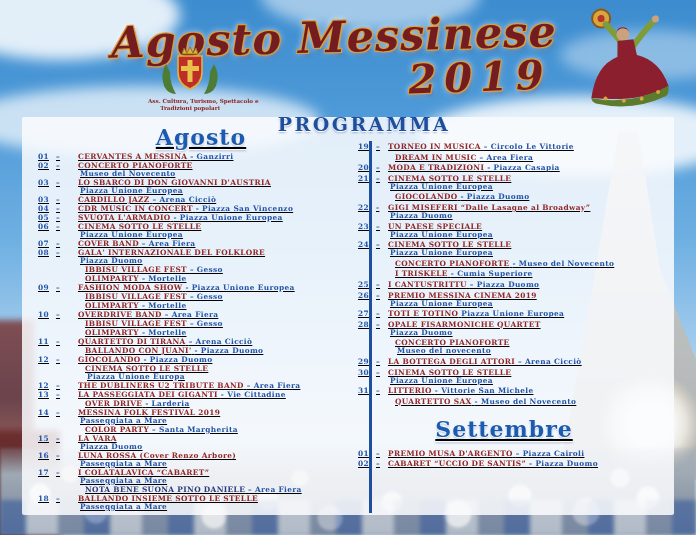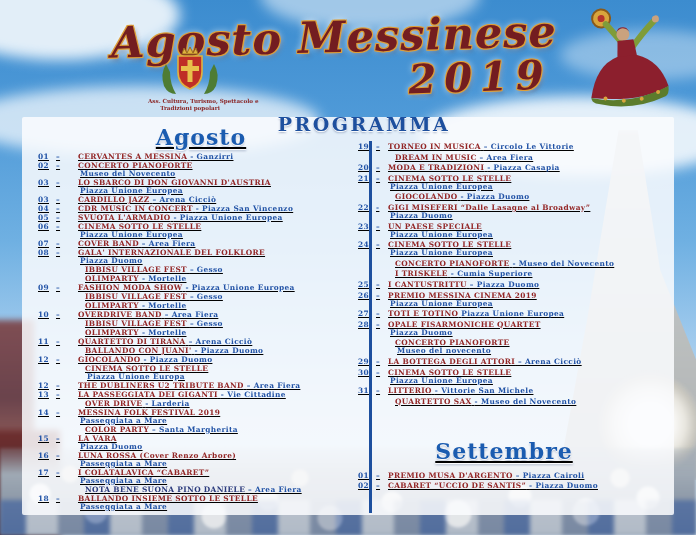--- a/index.html
+++ b/index.html
@@ -62,21 +62,21 @@
   .programma{position:absolute;left:0;right:0;top:-4px;text-align:center;transform:translateX(16px);
     font-family:"DejaVu Serif",serif;font-weight:bold;font-size:19px;color:#1d4f9e;letter-spacing:2.5px;
     text-shadow:0 1px 0 rgba(255,255,255,.9),0 2px 2px rgba(40,60,110,.35);}
   .divider{position:absolute;left:347px;top:24px;width:2.5px;bottom:2px;background:#1d4f9e;}
   .month{font-family:"DejaVu Serif",serif;font-weight:bold;font-size:22px;color:#1b5cb0;text-align:center;
     letter-spacing:1px;text-shadow:0 1px 0 rgba(255,255,255,.9),0 2px 2px rgba(40,60,110,.3);}
   .col{position:absolute;text-decoration:underline;}
   .col-left{left:16px;top:7px;width:326px;}
   .col-left .month{margin-bottom:3px;}
   .col-right{left:336px;top:26px;width:292px;}
-  .col-right .month{margin-top:32px;margin-bottom:8px;}
+  .col-right .month{margin-top:10px;margin-bottom:8px;}
   
   .ev{display:flex;margin-bottom:1px;font-size:7.4px;line-height:8px;font-weight:bold;letter-spacing:.35px;}
   .col-right .ev{margin-bottom:2.6px;}
   .numcell{flex:0 0 40px;display:flex;color:#2253a6;}
   .col-right .numcell{flex-basis:30px;}
   .numcell .n{width:18px;}
   .ev.sub .body{padding-left:7px;}
   .body{flex:1;min-width:0;}
   .ev-title{color:#932626;}
   .ev-title.navy{color:#2b3a7c;}

